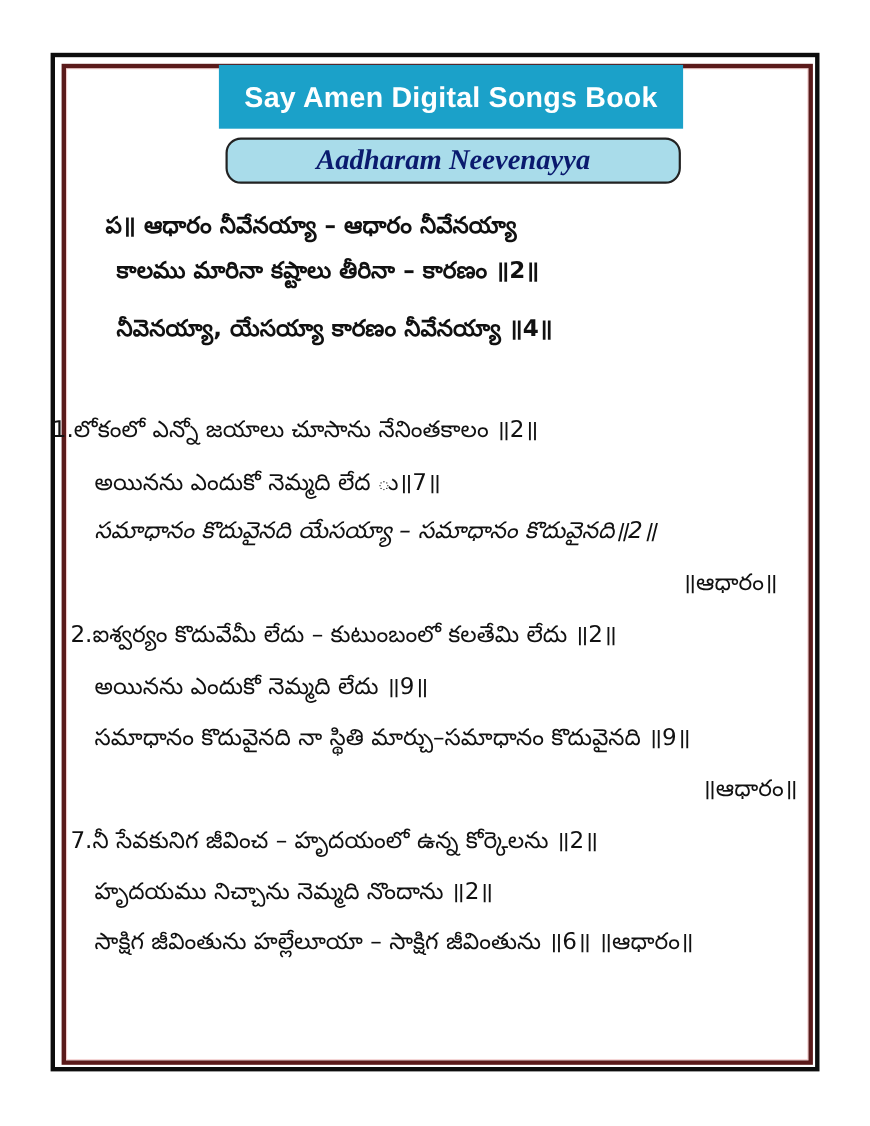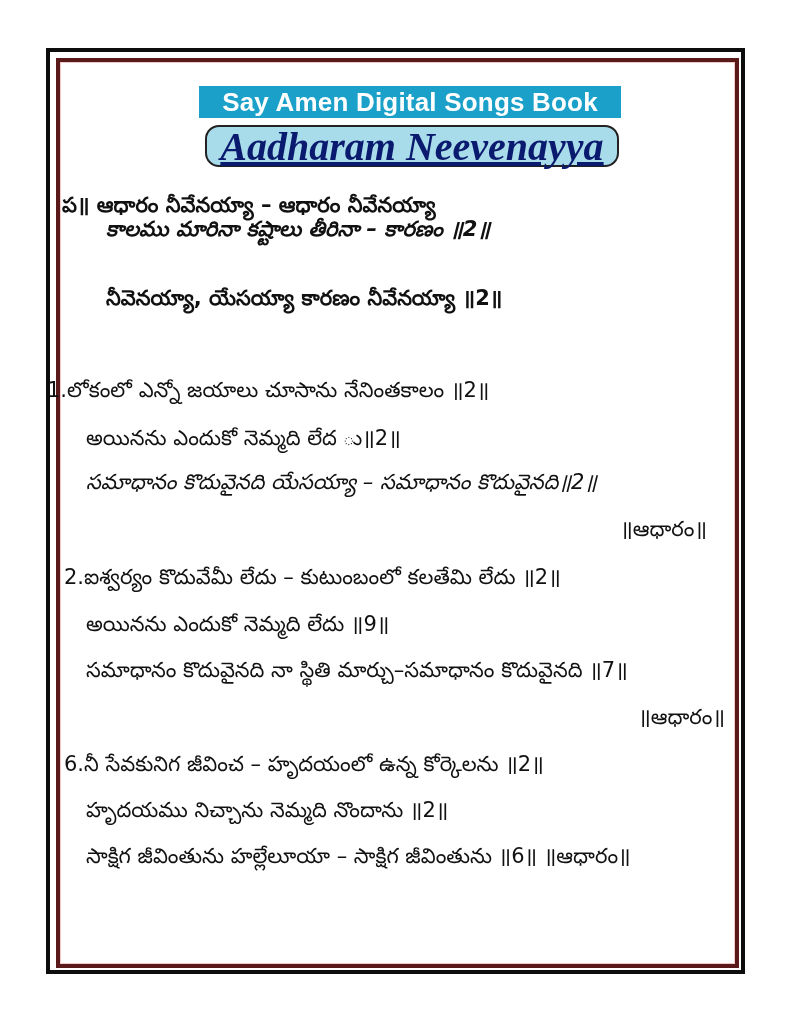--- a/index.html
+++ b/index.html
@@ -1,42 +1,42 @@
 <!DOCTYPE html>
 <html><head>
 <meta charset="utf-8">
 <style>
   html, body { margin:0; padding:0; background:#ffffff; }
   body { width:791px; height:1024px; position:relative; overflow:hidden; font-family:"DejaVu Sans", sans-serif; }
   .outer-frame { position:absolute; left:46px; top:48px; width:699px; height:926px; border:4px solid #0d0d0d; box-sizing:border-box; }
   .inner-frame { position:absolute; left:56px; top:58px; width:683px; height:910px; border:4px solid #5a1a1a; box-sizing:border-box; box-shadow: inset 0 0 0 1px #f2c9c9; }
-  .title-banner { position:absolute; left:199px; top:86px; width:422px; height:32px; background:#1ba1c9; color:#ffffff; font-family:"Liberation Sans", sans-serif; font-size:26px; font-weight:bold; display:flex; align-items:center; justify-content:center; letter-spacing:0.2px; }
-  .song-title { position:absolute; left:205px; top:125px; width:414px; height:42px; background:#a9dcea; border:2px solid #222; border-radius:14px; box-sizing:border-box; display:flex; align-items:center; justify-content:center; font-family:"Liberation Serif", serif; font-style:italic; font-weight:bold; font-size:40px; color:#0a1a6e;text-decoration:underline; }
+  .title-banner { position:absolute; left:199px; top:59px; width:422px; height:58px; background:#1ba1c9; color:#ffffff; font-family:"Liberation Sans", sans-serif; font-size:26px; font-weight:bold; display:flex; align-items:center; justify-content:center; letter-spacing:0.2px; }
+  .song-title { position:absolute; left:205px; top:125px; width:414px; height:42px; background:#a9dcea; border:2px solid #222; border-radius:14px; box-sizing:border-box; display:flex; align-items:center; justify-content:center; font-family:"Liberation Serif", serif; font-style:italic; font-weight:bold; font-size:26px; color:#0a1a6e; }
   .line { position:absolute; white-space:nowrap; color:#111; font-size:21px; line-height:30px; }
   .bold { font-weight:bold; }
   .right { }
 </style>
 </head>
 <body>
 
 <div class="outer-frame"></div>
 <div class="inner-frame"></div>
 
 <div class="title-banner">Say Amen Digital Songs Book</div>
 <div class="song-title">Aadharam Neevenayya</div>
 
-<div class="line bold" style="left:62px; top:190px;">ప॥ ఆధారం నీవేనయ్యా – ఆధారం నీవేనయ్యా</div>
-<div class="line bold" style="left:106px; top:214px;font-style:italic;">కాలము మారినా కష్టాలు తీరినా – కారణం ॥2॥</div>
-<div class="line bold" style="left:106px; top:283px;">నీవెనయ్యా, యేసయ్యా కారణం నీవేనయ్యా ॥2॥</div>
+<div class="line bold" style="left:62px; top:190px;padding-left:34px;">ప॥ ఆధారం నీవేనయ్యా – ఆధారం నీవేనయ్యా</div>
+<div class="line bold" style="left:106px; top:231px;">కాలము మారినా కష్టాలు తీరినా – కారణం ॥2॥</div>
+<div class="line bold" style="left:106px; top:283px;">నీవెనయ్యా, యేసయ్యా కారణం నీవేనయ్యా ॥4॥</div>
 
 <div class="line" style="left:47px; top:375px;">1.లోకంలో ఎన్నో జయాలు చూసాను నేనింతకాలం  ॥2॥</div>
-<div class="line" style="left:86px; top:423px;">అయినను ఎందుకో నెమ్మది లేద ు॥2॥</div>
+<div class="line" style="left:86px; top:423px;">అయినను ఎందుకో నెమ్మది లేద ు॥7॥</div>
 <div class="line" style="left:86px; top:467px;font-style:italic;">సమాధానం కొదువైనది యేసయ్యా – సమాధానం కొదువైనది॥2॥</div>
 <div class="line right" style="right:84px; top:514px;">॥ఆధారం॥</div>
 
 <div class="line" style="left:64px; top:562px;">2.ఐశ్వర్యం కొదువేమీ లేదు – కుటుంబంలో కలతేమి లేదు    ॥2॥</div>
 <div class="line" style="left:86px; top:609px;">అయినను ఎందుకో నెమ్మది లేదు ॥9॥</div>
-<div class="line" style="left:86px; top:655px;">సమాధానం కొదువైనది నా స్థితి మార్చు–సమాధానం కొదువైనది ॥7॥</div>
+<div class="line" style="left:86px; top:655px;">సమాధానం కొదువైనది నా స్థితి మార్చు–సమాధానం కొదువైనది ॥9॥</div>
 <div class="line right" style="right:66px; top:702px;">॥ఆధారం॥</div>
 
-<div class="line" style="left:64px; top:749px;">6.నీ సేవకునిగ జీవించ – హృదయంలో ఉన్న కోర్కెలను  ॥2॥</div>
+<div class="line" style="left:64px; top:749px;">7.నీ సేవకునిగ జీవించ – హృదయంలో ఉన్న కోర్కెలను  ॥2॥</div>
 <div class="line" style="left:86px; top:795px;">హృదయము నిచ్చాను నెమ్మది నొందాను  ॥2॥</div>
 <div class="line" style="left:86px; top:841px;">సాక్షిగ జీవింతును హల్లేలూయా – సాక్షిగ జీవింతును  ॥6॥ ॥ఆధారం॥</div>
 
 </body></html>

